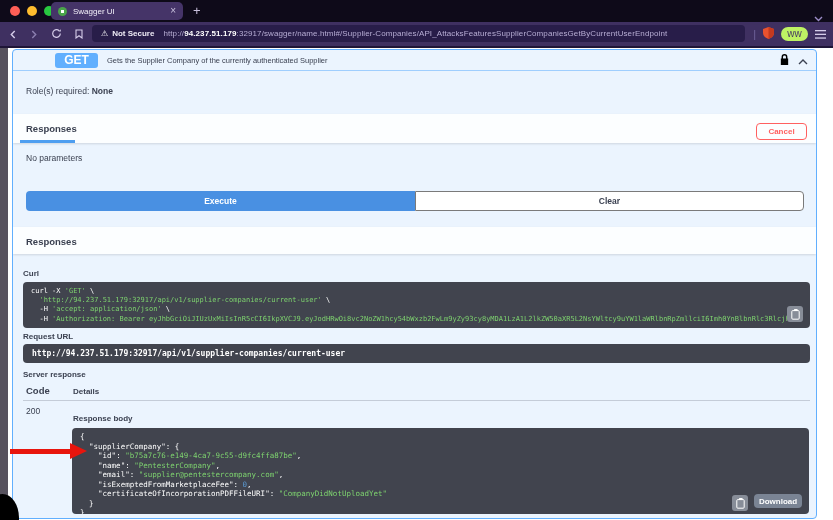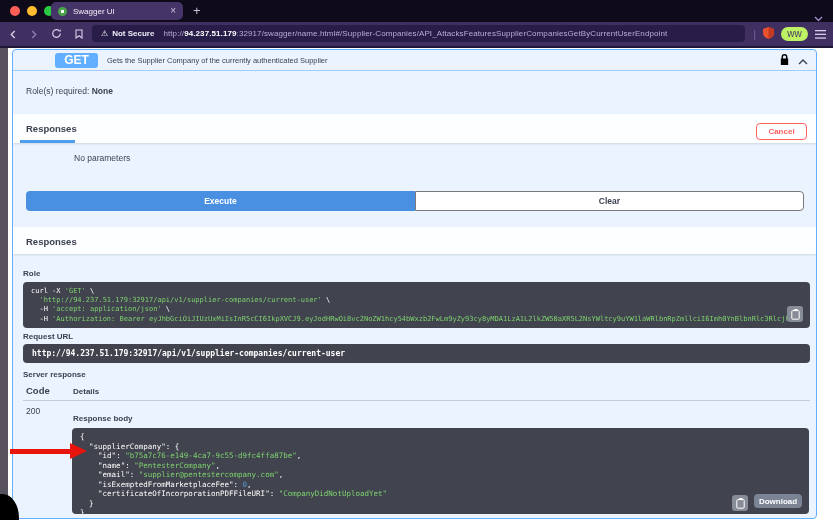--- a/index.html
+++ b/index.html
@@ -56,21 +56,21 @@
   .roles{position:absolute;left:13px;top:36px;font-size:8.5px;}
   .band{position:absolute;left:0;width:100%;background:rgba(255,255,255,.85);
         box-shadow:0 1px 2px rgba(0,0,0,.12);}
   .band-params{top:64px;height:29px;}
   .band-resp{top:177px;height:27px;}
   .sec-title{position:absolute;left:13px;top:9px;font-size:9.5px;font-weight:700;color:#3b4151;}
   .tab-underline{position:absolute;left:7px;bottom:0;width:55px;height:3px;background:#4e9ef0;}
   .btn-cancel{position:absolute;right:9px;top:9px;width:51px;height:17px;border:1px solid #ff6060;
               border-radius:4px;color:#ff6060;font-size:8px;font-weight:700;background:transparent;
               display:flex;align-items:center;justify-content:center;}
-  .no-params{position:absolute;left:13px;top:103px;font-size:8.5px;margin-left:48px;}
+  .no-params{position:absolute;left:13px;top:103px;font-size:8.5px;}
   .exec-row{position:absolute;left:13px;top:141px;width:778px;height:20px;display:flex;}
   .btn-execute{width:50%;background:#4990e2;color:#fff;font-size:8.5px;font-weight:700;
                border:none;border-radius:4px 0 0 4px;display:flex;align-items:center;justify-content:center;}
   .btn-clear{width:50%;background:#fff;color:#3b4151;font-size:8.5px;font-weight:700;
              border:1px solid #7a7a7a;border-radius:0 4px 4px 0;display:flex;align-items:center;justify-content:center;}
 
   .lbl{position:absolute;font-size:8px;font-weight:700;color:#3b4151;}
   .codeblock{position:absolute;background:#41444e;border-radius:4px;overflow:hidden;
              font-family:"DejaVu Sans Mono",monospace;color:#fff;}
   .curl-block{left:10px;top:232px;width:787px;height:46px;padding:5px 8px;font-size:7px;line-height:9.2px;}
@@ -195,21 +195,21 @@
 
       <div class="exec-row">
         <button class="btn-execute">Execute</button>
         <button class="btn-clear">Clear</button>
       </div>
 
       <div class="band band-resp">
         <span class="sec-title">Responses</span>
       </div>
 
-      <div class="lbl" style="left:10px;top:219px;">Role</div>
+      <div class="lbl" style="left:10px;top:219px;">Curl</div>
       <div class="codeblock curl-block">
           <div class="code-line"><span class="tok-cmd">curl -X </span><span class="tok-str">'GET'</span><span class="tok-cmd"> \</span></div>
           <div class="code-line"><span class="tok-cmd">  </span><span class="tok-str">'http://94.237.51.179:32917/api/v1/supplier-companies/current-user'</span><span class="tok-cmd"> \</span></div>
           <div class="code-line"><span class="tok-cmd">  -H </span><span class="tok-str">'accept: application/json'</span><span class="tok-cmd"> \</span></div>
           <div class="code-line"><span class="tok-cmd">  -H </span><span class="tok-str">'Authorization: Bearer eyJhbGciOiJIUzUxMiIsInR5cCI6IkpXVCJ9.eyJodHRwOi8vc2NoZW1hcy54bWxzb2FwLm9yZy93cy8yMDA1LzA1L2lkZW50aXR5L2NsYWltcy9uYW1laWRlbnRpZmllciI6Imh0YnBlbnRlc3RlcjhAcGVudGVzdGVyY29tcGFueS5jb20iLCJodHRwOi8vc2NoZW1hcy54bWxzb2FwLm9yZw'</span></div>
         </div>
       <div class="icon-btn copy-curl">
           <svg width="9" height="11" viewBox="0 0 9 11">
             <rect x="3" y="0" width="3.6" height="2" rx="0.6" fill="#fff"></rect>
             <rect x="0.8" y="1.6" width="7.4" height="8.6" rx="1" fill="none" stroke="#fff" stroke-width="1"></rect>

